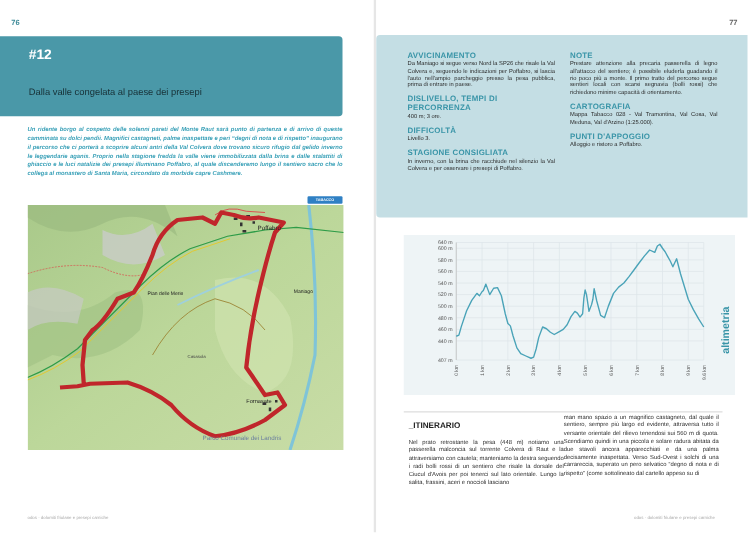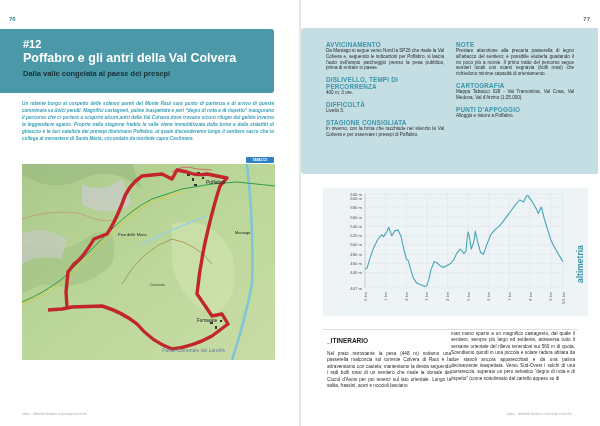--- a/index.html
+++ b/index.html
@@ -16,21 +16,21 @@
   .page-num { position: absolute; top: 16px; font-size: 6px; font-weight: bold; color: #3d8a98; }
   .page-left .page-num { left: 9px; }
   .page-right .page-num { right: 10px; color: #666; }
 
   .title-banner {
     position: absolute; left: 0; top: 29px; width: 274px; height: 64px;
     background: #4a98a8; border-radius: 0 3px 3px 0; text-align: right;
   }
   .title-num { position: absolute; left: 23px; top: 9px; color: #fff; font-size: 11px; font-weight: bold; }
   .title-main { position: absolute; left: 23px; top: 22px; color: #fff; font-size: 12.5px; font-weight: bold; white-space: nowrap; }
-  .title-sub { position: absolute; left: 23px; top: 40px; color: #173036; font-size: 7.5px; font-weight: bold; white-space: nowrap; }
+  .title-sub { position: absolute; left: 23px; top: 40px; color: #173036; font-size: 7.5px; font-weight: normal; white-space: nowrap; }
 
   .intro {
     position: absolute; left: 22px; top: 101px; width: 252px;
     color: #3ba1b8; font-size: 4.7px; line-height: 6.9px; font-weight: bold; font-style: italic;
     text-align: justify;
   }
 
   .map-badge {
     position: absolute; left: 246px; top: 157px; width: 28px; height: 6px;
     background: #2f80c4; border-radius: 1px; color: #fff; font-size: 3px; line-height: 6px; text-align: center; font-weight: bold;
@@ -69,21 +69,20 @@
   .itin-col.c2 { left: 150px; top: 331px; }
 </style>
 </head>
 <body>
 
 <div class="page page-left">
   <div class="page-num">76</div>
 
   <div class="title-banner">
     <div class="title-num">#12</div>
-    <div class="title-main">Poffabro e gli antri della Val Colvera</div>
     <div class="title-sub">Dalla valle congelata al paese dei presepi</div>
   </div>
 
   <div class="intro">Un ridente borgo al cospetto delle solenni pareti del Monte Raut sarà punto di partenza e di arrivo di queste camminata su dolci pendii. Magnifici castagneti, palme inaspettate e peri “degni di nota e di rispetto” inaugurano il percorso che ci porterà a scoprire alcuni antri della Val Colvera dove trovano sicuro rifugio dal gelido inverno le leggendarie aganis. Proprio nella stagione fredda la valle viene immobilizzata dalla brina e dalle stalattiti di ghiaccio e le luci natalizie dei presepi illuminano Poffabro, al quale discenderemo lungo il sentiero sacro che lo collega al monastero di Santa Maria, circondato da morbide capre Cashmere.</div>
 
   <div class="map-badge">TABACCO</div>
 
   <div class="map">
     <svg width="253" height="196" viewBox="0 0 253 196">
       <defs>

